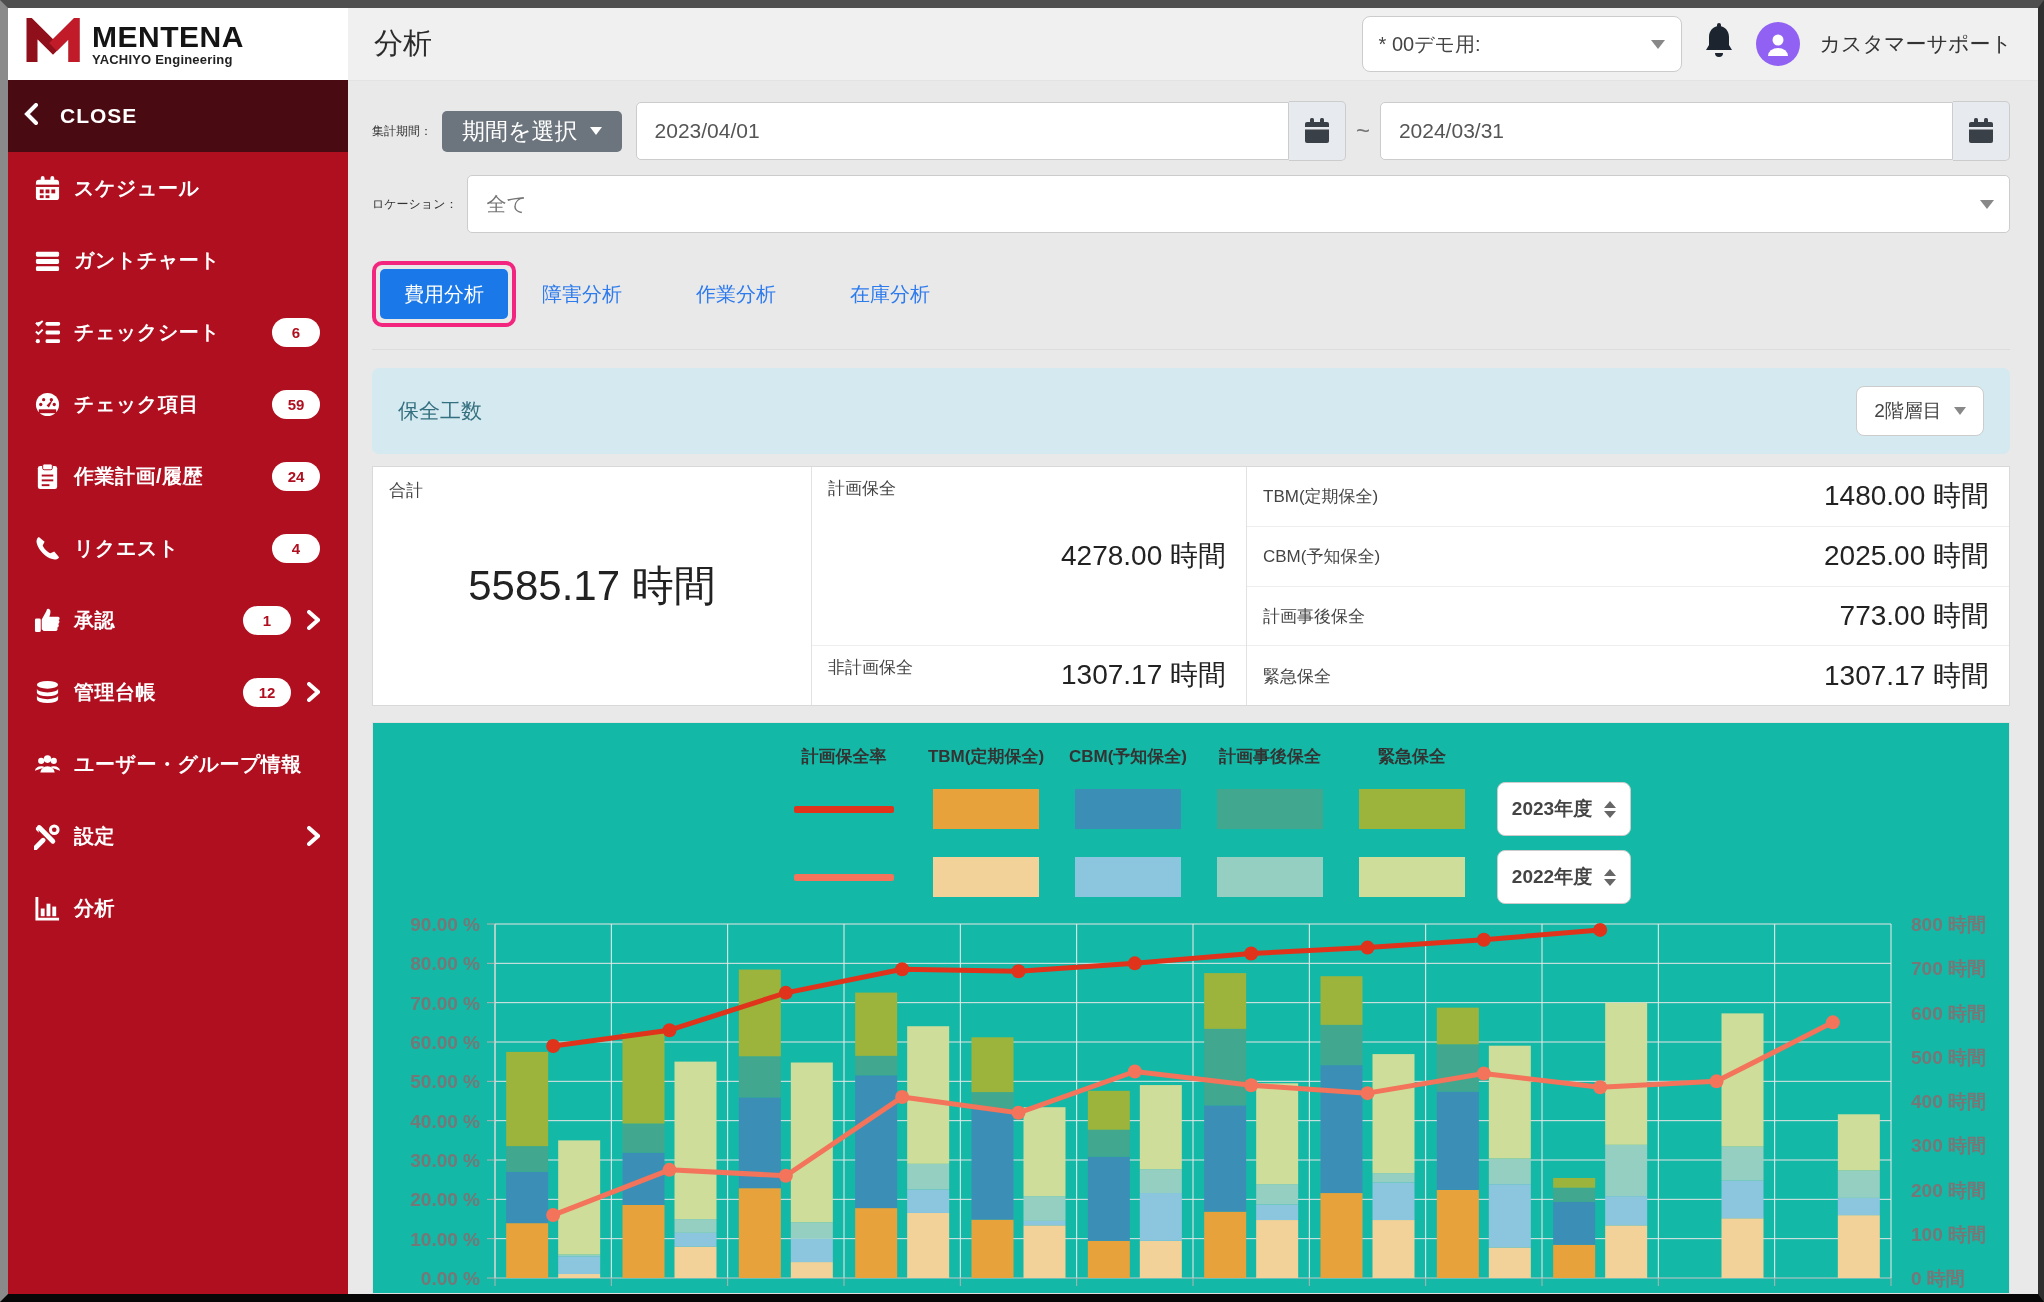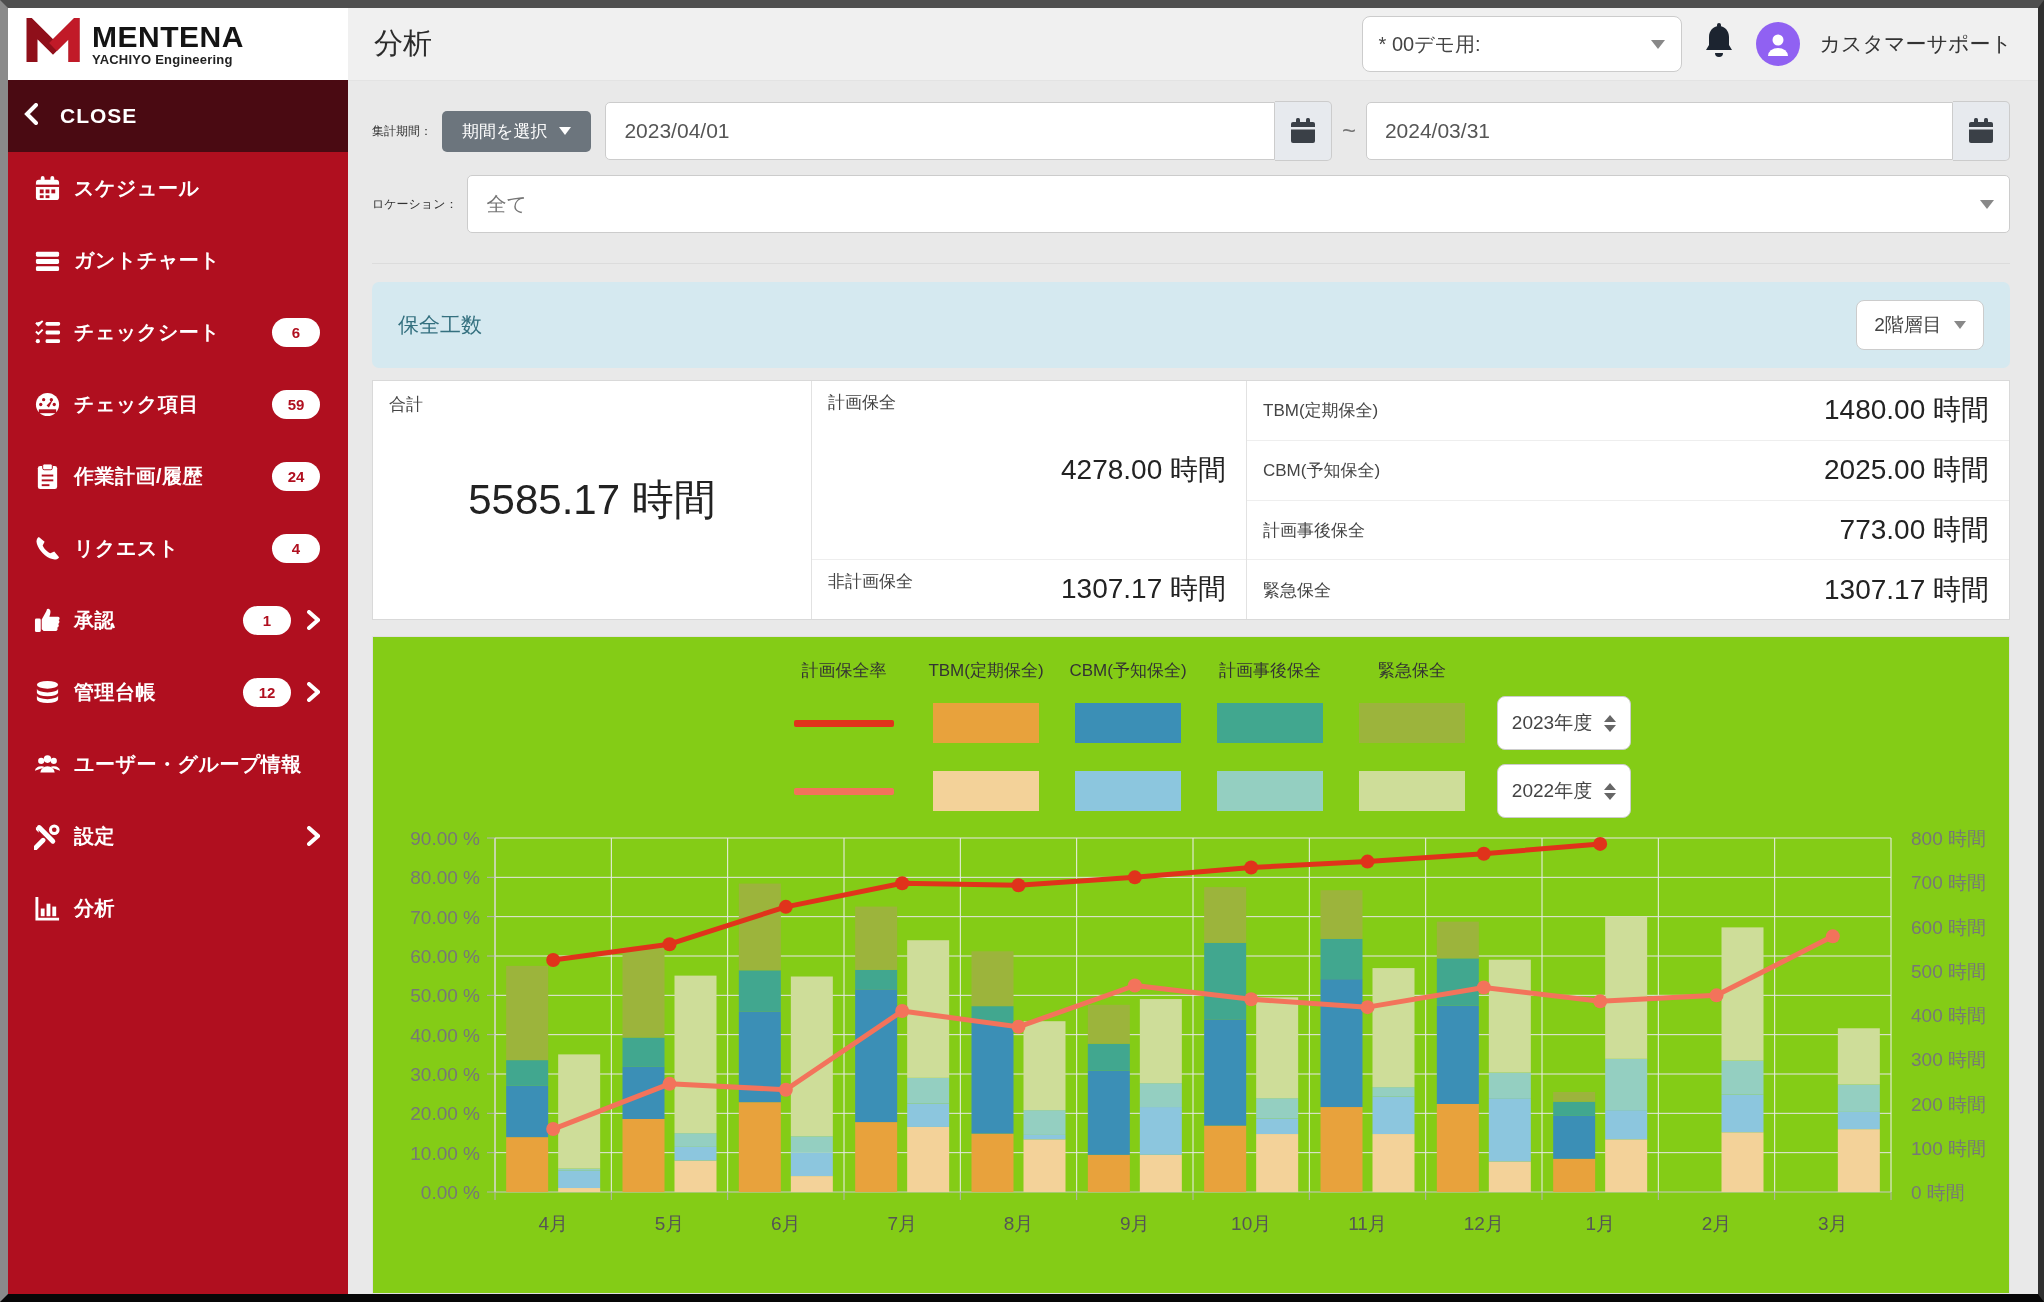--- a/index.html
+++ b/index.html
@@ -24,21 +24,21 @@
   .page-title{font-size:29px;color:#2b2b2b;}
   .top-right{margin-left:auto;display:flex;align-items:center;gap:20px;}
   .tenant-select{width:286px;height:54px;background:#fff;border:1px solid #ccc;border-radius:8px;display:flex;align-items:center;padding:0 16px;font-size:20px;color:#444;cursor:pointer;}
   .caret-down{width:0;height:0;border-left:7px solid transparent;border-right:7px solid transparent;border-top:9px solid #888;margin-left:auto;}
   .avatar{width:44px;height:44px;border-radius:50%;background:#9061f2;display:flex;align-items:center;justify-content:center;}
   .support{font-size:21px;color:#333;white-space:nowrap;}
   .content{flex:1;padding:20px 28px 0 24px;display:flex;flex-direction:column;min-height:0;}
   
   .f-row{display:flex;align-items:center;margin-bottom:14px;}
   .f-label{font-size:12px;color:#333;margin-right:10px;white-space:nowrap;}
-  .btn-gray{background:#6c757d;color:#fff;font-size:17px;border:none;border-radius:5px;height:41px;padding:0 20px;display:flex;align-items:center;gap:12px;cursor:pointer;}
+  .btn-gray{background:#6c757d;color:#fff;font-size:23px;border:none;border-radius:5px;height:41px;padding:0 20px;display:flex;align-items:center;gap:12px;cursor:pointer;}
   .btn-gray .caret-down{border-top-color:#fff;border-left-width:6px;border-right-width:6px;border-top-width:8px;}
   .date-input{height:58px;background:#fff;border:1px solid #ccc;border-radius:5px 0 0 5px;font-size:21px;color:#555;padding:0 18px;box-sizing:border-box;outline:none;}
   .cal-btn{width:56px;height:58px;background:#e7eaee;border:1px solid #ccc;border-left:none;border-radius:0 5px 5px 0;display:flex;align-items:center;justify-content:center;cursor:pointer;}
   .tilde{font-size:24px;color:#777;margin:0 10px;}
   .loc-wrap{position:relative;flex:1;display:flex;align-items:center;}
   .loc-input{flex:1;height:58px;background:#fff;border:1px solid #ccc;border-radius:5px;font-size:20px;color:#444;padding:0 18px;box-sizing:border-box;outline:none;}
   .loc-caret{position:absolute;right:16px;}
   
   .tab-row{display:flex;align-items:center;margin:14px 0 6px 0;}
   .hl{border:4px solid #f2267e;border-radius:10px;padding:4px;margin-right:20px;}
@@ -60,21 +60,21 @@
   .sum-cell{position:relative;display:flex;align-items:center;justify-content:flex-end;padding:0 20px;border-bottom:1px solid #eee;box-sizing:border-box;}
   .sum-cell:last-child{border-bottom:none;}
   .cell-label{font-size:17px;color:#444;}
   .sum-cell .cell-label{position:absolute;left:16px;top:10px;}
   .cell-value{font-size:28px;color:#222;}
   .h-tall{flex:3;}
   .h-one{flex:1;}
   .c3-cell{flex:1;align-items:center;}
   .c3-cell .cell-label{top:50%;transform:translateY(-50%);}
   
-  .chart-card{flex:1;background:#84cc16;border:1px solid #e0e0e0;margin-top:16px;overflow:hidden;display:flex;flex-direction:column;}
+  .chart-card{flex:1;background:#14b8a6;border:1px solid #e0e0e0;margin-top:16px;overflow:hidden;display:flex;flex-direction:column;font-weight:bold;}
   .legend{margin:22px 0 0 400px;}
   .lg-heads{display:flex;}
   .lg-heads span{width:142px;text-align:center;font-size:17px;color:#333;white-space:nowrap;}
   .lg-row{display:flex;align-items:center;margin-top:14px;}
   .lg-cell{width:142px;display:flex;align-items:center;justify-content:center;}
   .lg-line{width:100px;height:7px;border-radius:2px;}
   .lg-box{width:106px;height:40px;}
   .year-select{width:132px;height:52px;border:1px solid #ccc;border-radius:8px;background:#fff;display:flex;align-items:center;justify-content:center;gap:12px;font-size:19px;color:#444;margin-left:14px;cursor:pointer;}
   .updown{display:flex;flex-direction:column;gap:3px;}
   .updown i{display:block;width:0;height:0;border-left:6px solid transparent;border-right:6px solid transparent;}
@@ -331,20 +331,28 @@
         </span>
       </div>
       <div class="f-row">
         <span class="f-label">ロケーション：</span>
         <span class="loc-wrap">
           <input class="loc-input" placeholder="全て" style="">
           <span class="loc-caret caret-down"></span>
         </span>
       </div>
 
+      <div class="tab-row">
+          <div class="hl">
+            <button class="tab-active">費用分析</button>
+          </div>
+          <button class="tab-link">障害分析</button>
+          <button class="tab-link">作業分析</button>
+          <button class="tab-link">在庫分析</button>
+        </div>
       <div class="divider"></div>
 
       <div class="band">
         <span class="band-title">保全工数</span>
         <span class="layer-select">
           <span>2階層目</span>
           <span class="caret-down"></span>
         </span>
       </div>
 

